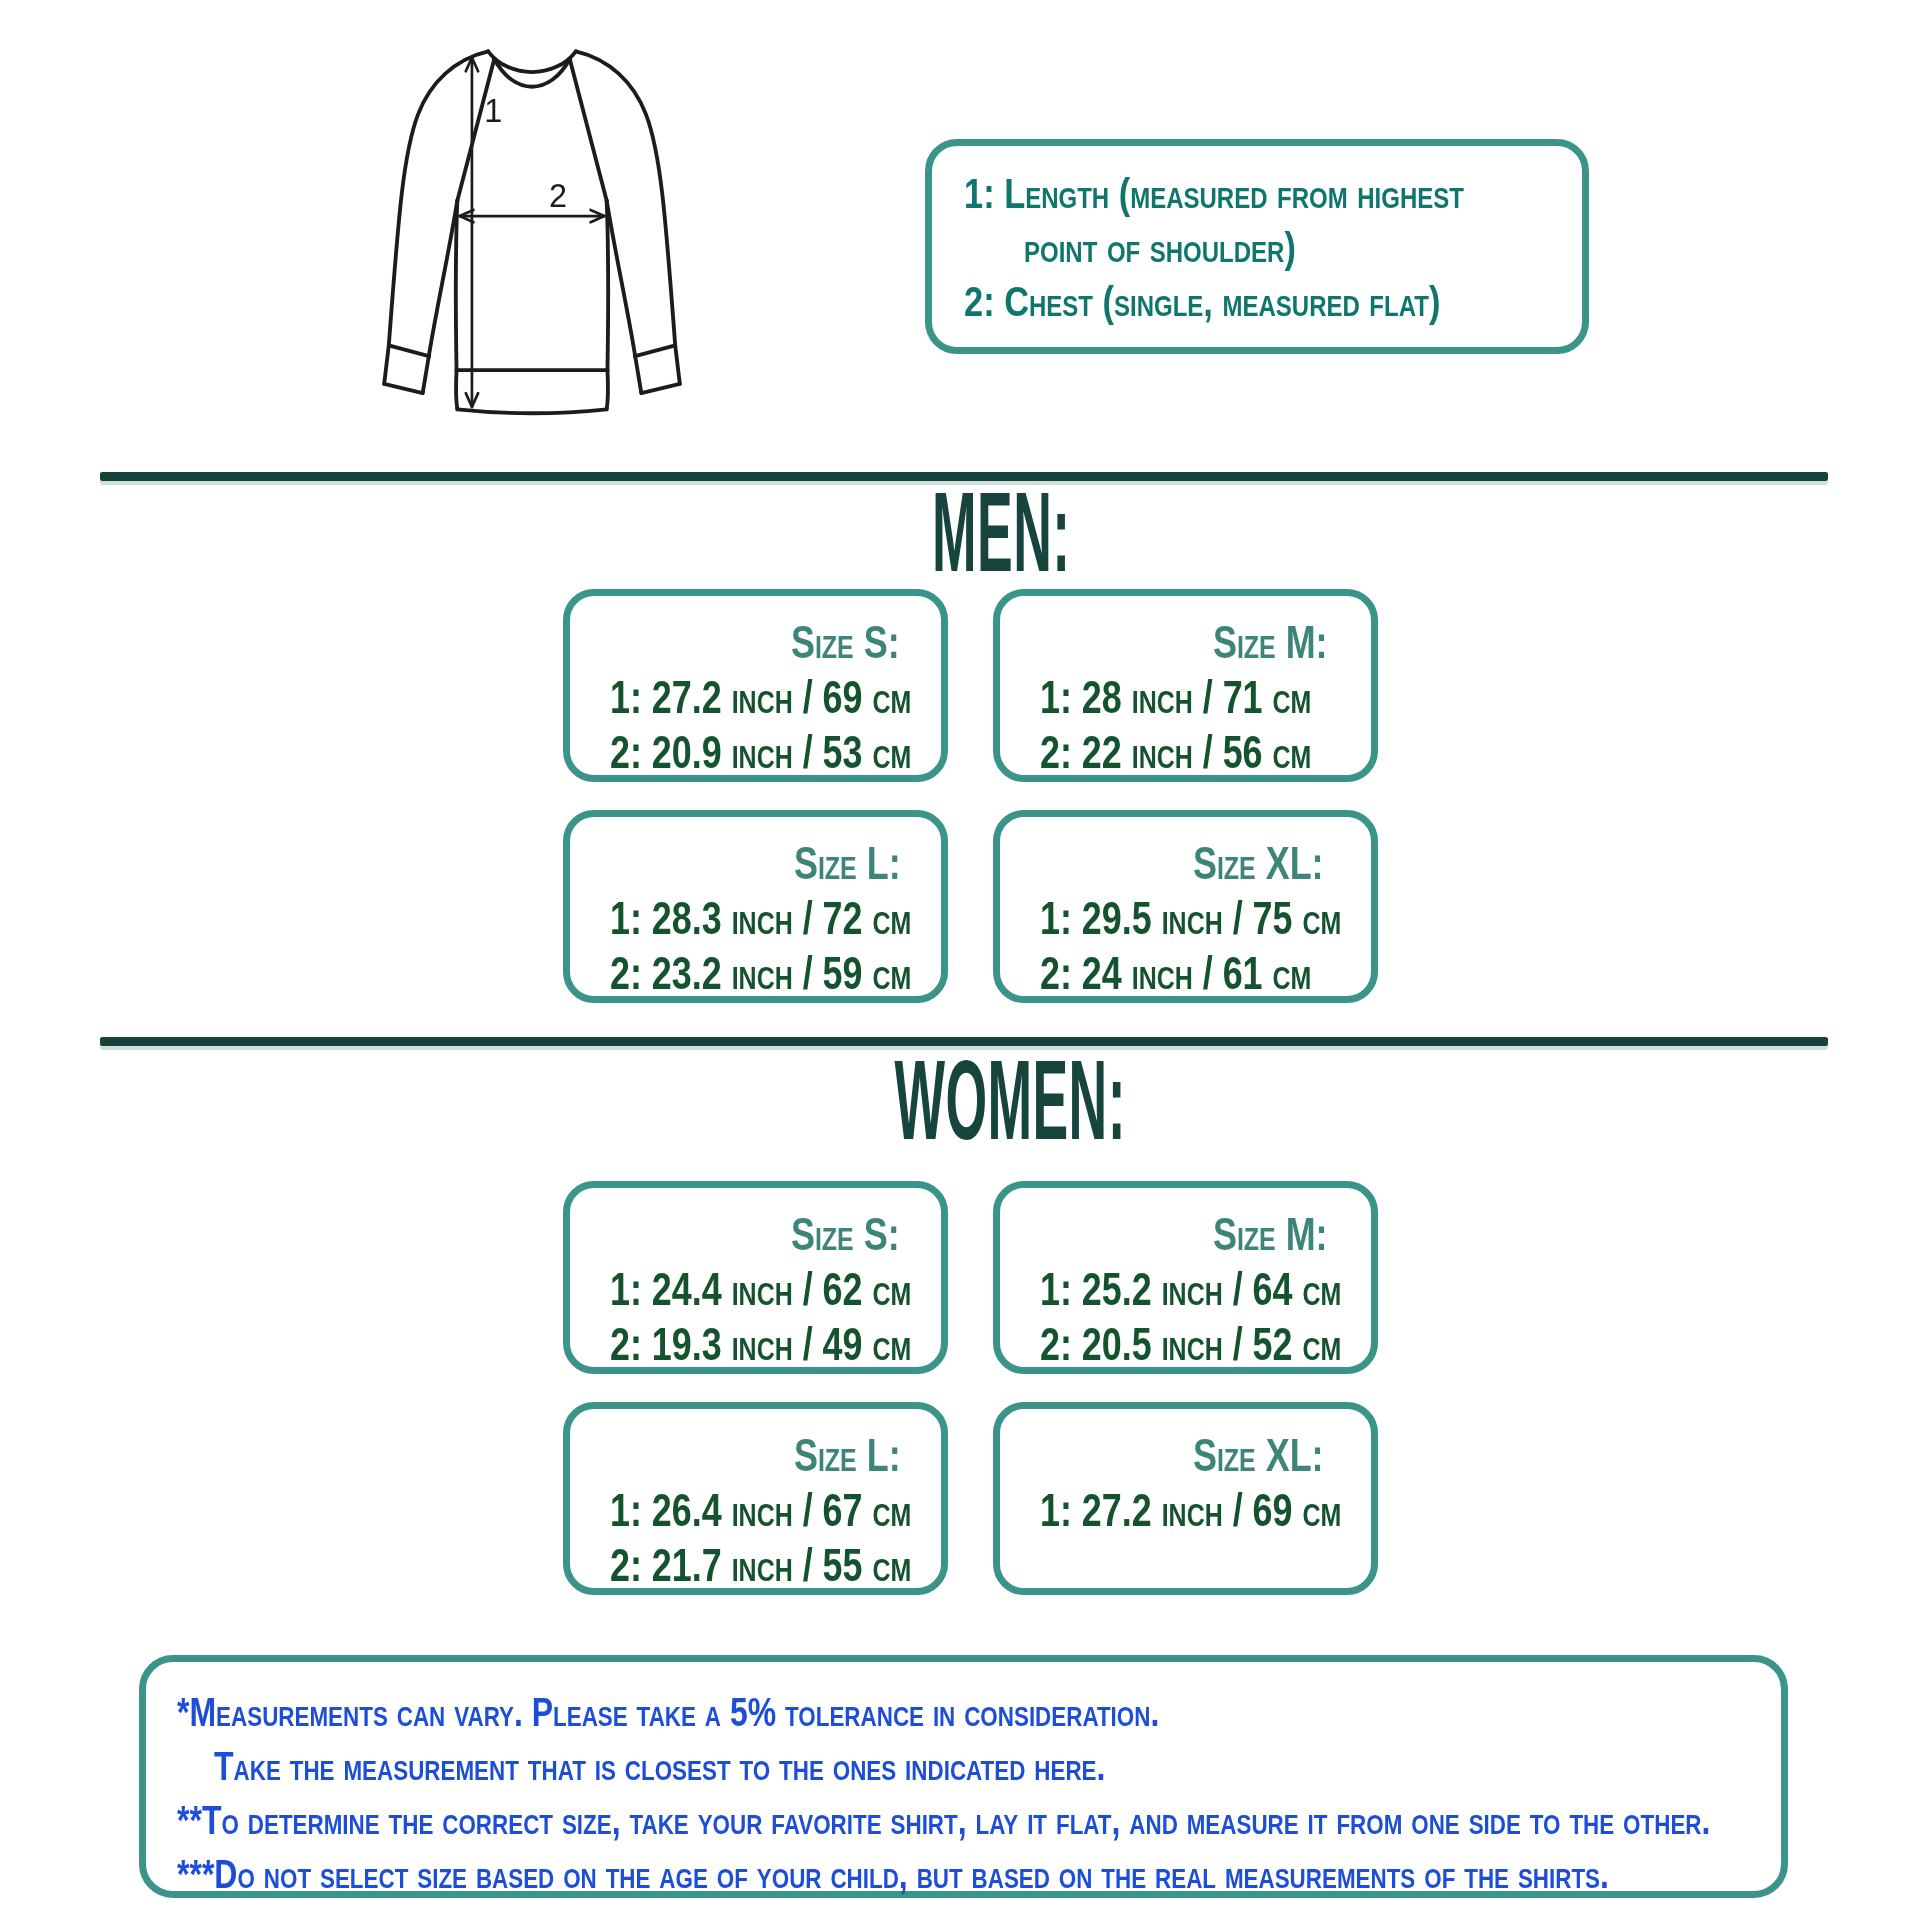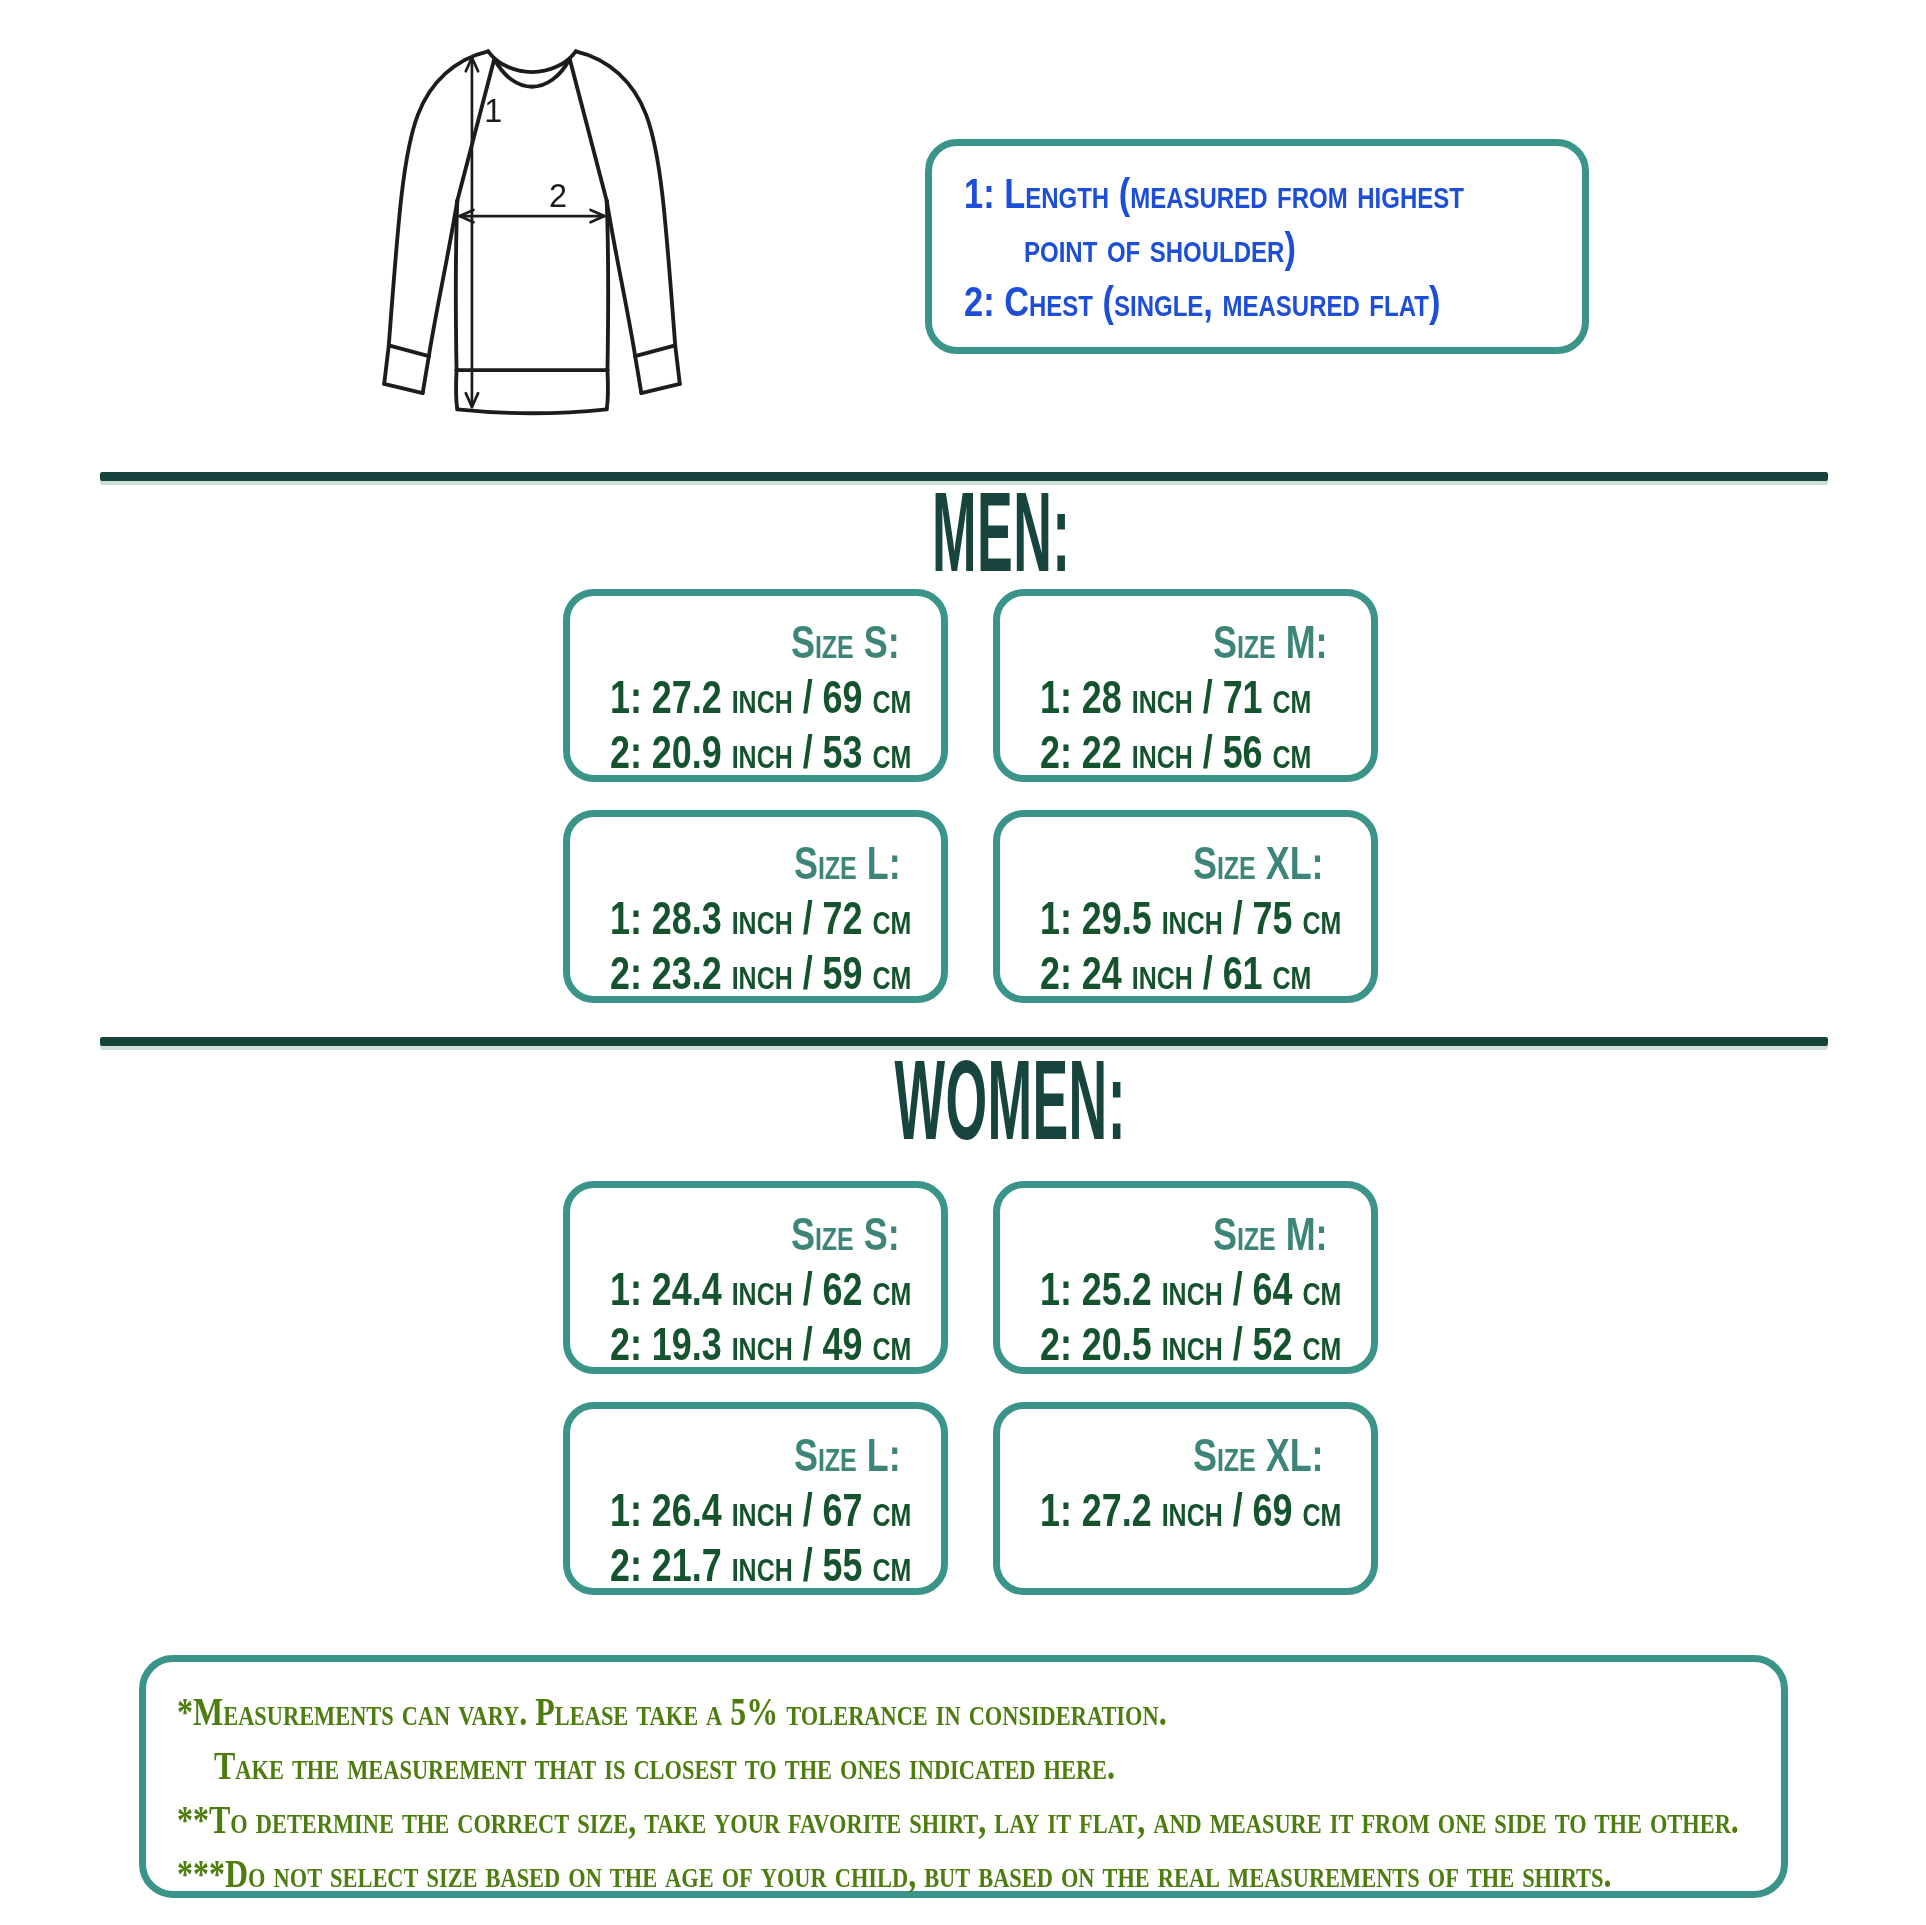--- a/index.html
+++ b/index.html
@@ -16,21 +16,21 @@
 
   
   .legend-box {
     position:absolute; left:925px; top:139px; width:664px;
     box-sizing:border-box;
     border:7px solid #3b948a; border-radius:32px;
     padding:20px 23px 18.5px 32px;
     background:#fff;
   }
   .legend-line {
-    color:#1d4ed8; font-size:43px; line-height:54px;
+    color:#0f766e; font-size:43px; line-height:54px;
     font-variant:small-caps; font-weight:700;
   }
   .legend-line .cond { transform:scaleX(0.8); }
   .legend-line.indent { padding-left:60px; }
 
   
   .divider {
     position:absolute; left:100px; width:1728px; height:8.5px;
     background:#16423c; border-radius:2.3px;
     box-shadow:0 3.9px 0 #cfdeda;
@@ -73,22 +73,22 @@
   .cond { display:inline-block; transform:scaleX(0.78); transform-origin:0 55%; white-space:nowrap; }
 
   
   .footnotes-box {
     position:absolute; left:139px; top:1655px; width:1649px; height:243px;
     box-sizing:border-box;
     border:7px solid #3b948a; border-radius:34px;
     padding:23px 23px 0 31px; background:#fff;
   }
   .footnote-line {
-    color:#4d7c0f; font-size:40px; line-height:54px;
-    font-variant:small-caps; font-weight:700;font-family:Liberation Serif, serif;
+    color:#1d4ed8; font-size:40px; line-height:54px;
+    font-variant:small-caps; font-weight:700;
   }
   .footnote-line .cond { transform:scaleX(0.8); }
   .footnote-line.indent { padding-left:37px; }
 </style>
 </head>
 <body>
 
 <div class="canvas">
 
   <div class="shirt-wrap">

